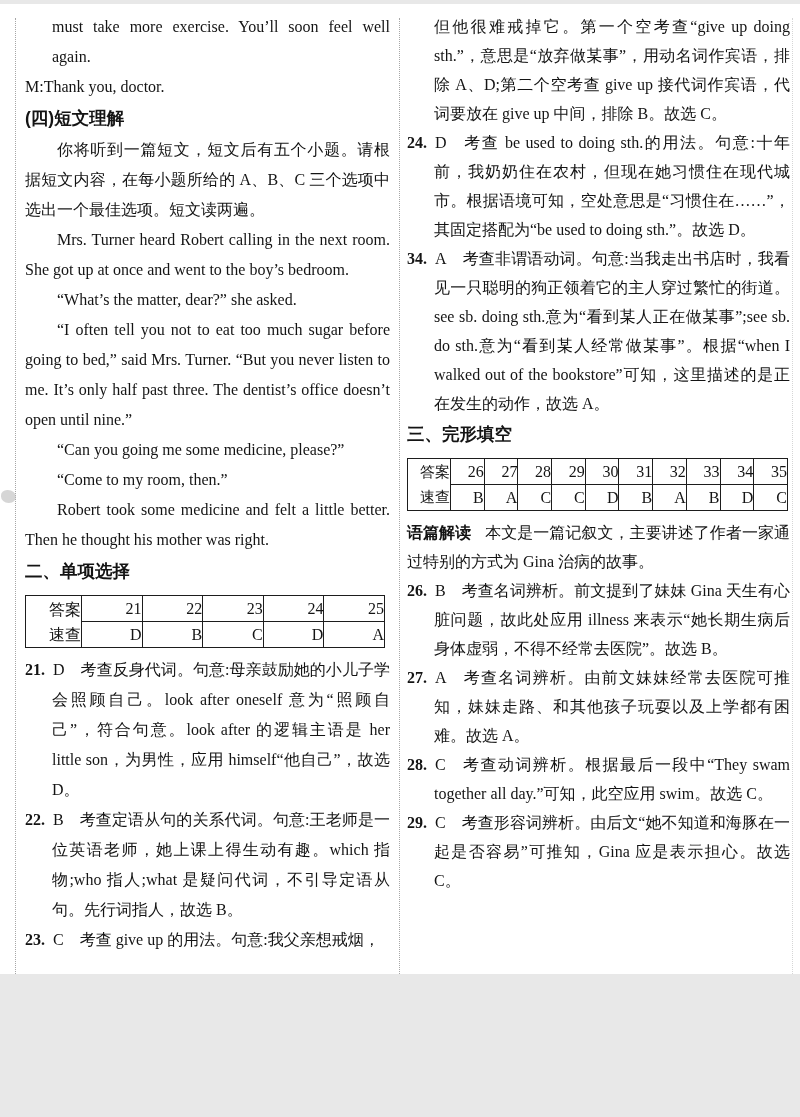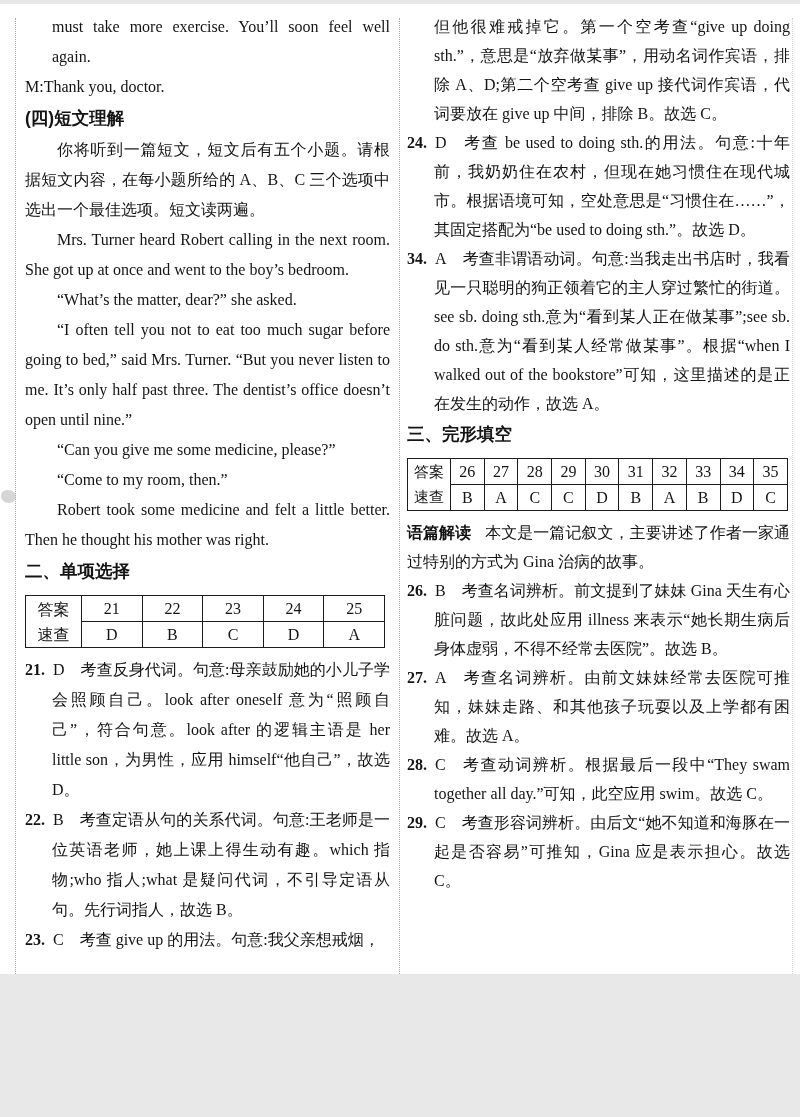--- a/index.html
+++ b/index.html
@@ -23,21 +23,21 @@
   .p.hang{padding-left:27px;}
   .p.flush{}
   .item{margin:0;padding-left:27px;text-indent:-27px;}
   .inum{font-weight:bold;font-family:"Liberation Serif","DejaVu Serif",serif;}
   .hd{font-family:"Liberation Sans","DejaVu Sans",sans-serif;font-weight:bold;
       font-size:17.5px;line-height:33px;text-align:left;text-indent:0;}
   .lead-label{font-family:"Liberation Sans","DejaVu Sans",sans-serif;font-weight:bold;
       padding-right:14px;}
 
   table.ans{border-collapse:collapse;margin:7px 0 7px 0;table-layout:fixed;}
-  table.ans td{border:1.4px solid #1d1d1d;text-align:center;padding:0;
+  table.ans td{border:1.4px solid #1d1d1d;text-align:right;padding:0;
       font-size:16px;line-height:25px;height:25px;overflow:hidden;}
   .col-left table.ans{width:360px;}
   .col-left td.hcell{width:55px;}
   .col-right table.ans{width:381px;}
   .col-right td.hcell{width:42px;font-size:15px;}
   td.hcell{line-height:24px;}
 
   .footer{
     position:absolute;top:1063px;right:18px;display:flex;align-items:center;
     font-family:"Liberation Sans","DejaVu Sans",sans-serif;font-weight:bold;
@@ -66,21 +66,21 @@
   <div class="smudge s2"></div>
 
   <div class="col col-left" id="col-left">
       <p class="p hang">must take more exercise. You’ll soon feel well again.</p>
       <p class="p flush">M:Thank you, doctor.</p>
       <div class="hd">(四)短文理解</div>
       <p class="p ind">你将听到一篇短文，短文后有五个小题。请根据短文内容，在每小题所给的 A、B、C 三个选项中选出一个最佳选项。短文读两遍。</p>
       <p class="p ind">Mrs. Turner heard Robert calling in the next room. She got up at once and went to the boy’s bedroom.</p>
       <p class="p ind">“What’s the matter, dear?” she asked.</p>
       <p class="p ind">“I often tell you not to eat too much sugar before going to bed,” said Mrs. Turner. “But you never listen to me. It’s only half past three. The dentist’s office doesn’t open until nine.”</p>
-      <p class="p ind">“Can you give me some medicine, please?”</p>
+      <p class="p ind">“Can you going me some medicine, please?”</p>
       <p class="p ind">“Come to my room, then.”</p>
       <p class="p ind">Robert took some medicine and felt a little better. Then he thought his mother was right.</p>
       <div class="hd">二、单项选择</div>
       <table class="ans">
         <tbody>
           <tr>
             <td class="hcell" rowspan="2">
               <div>答案</div>
               <div>速查</div>
             </td>

